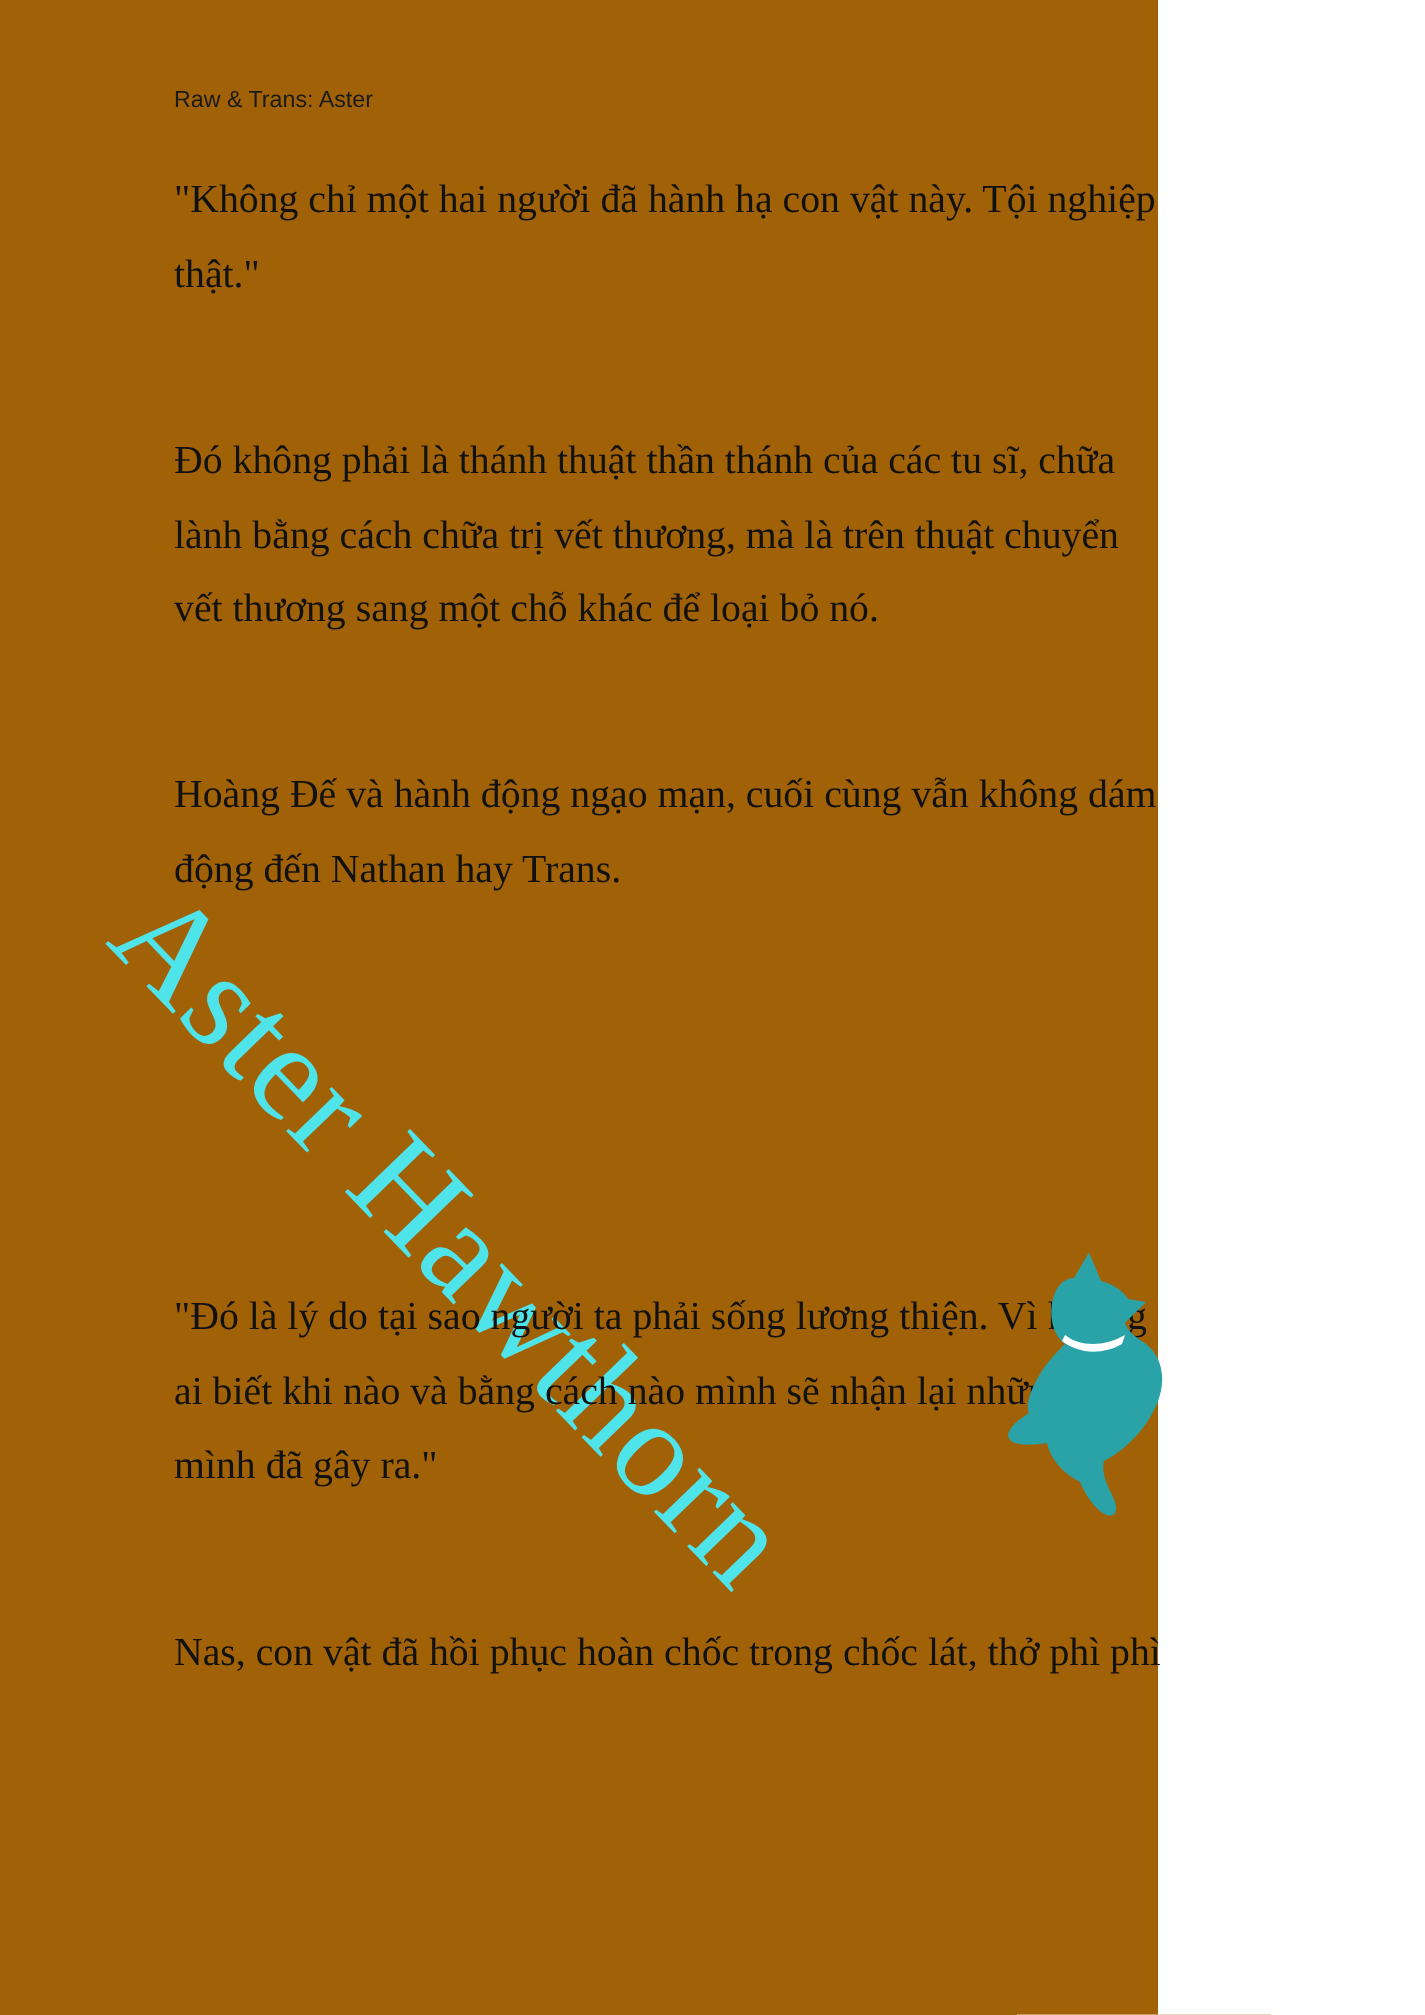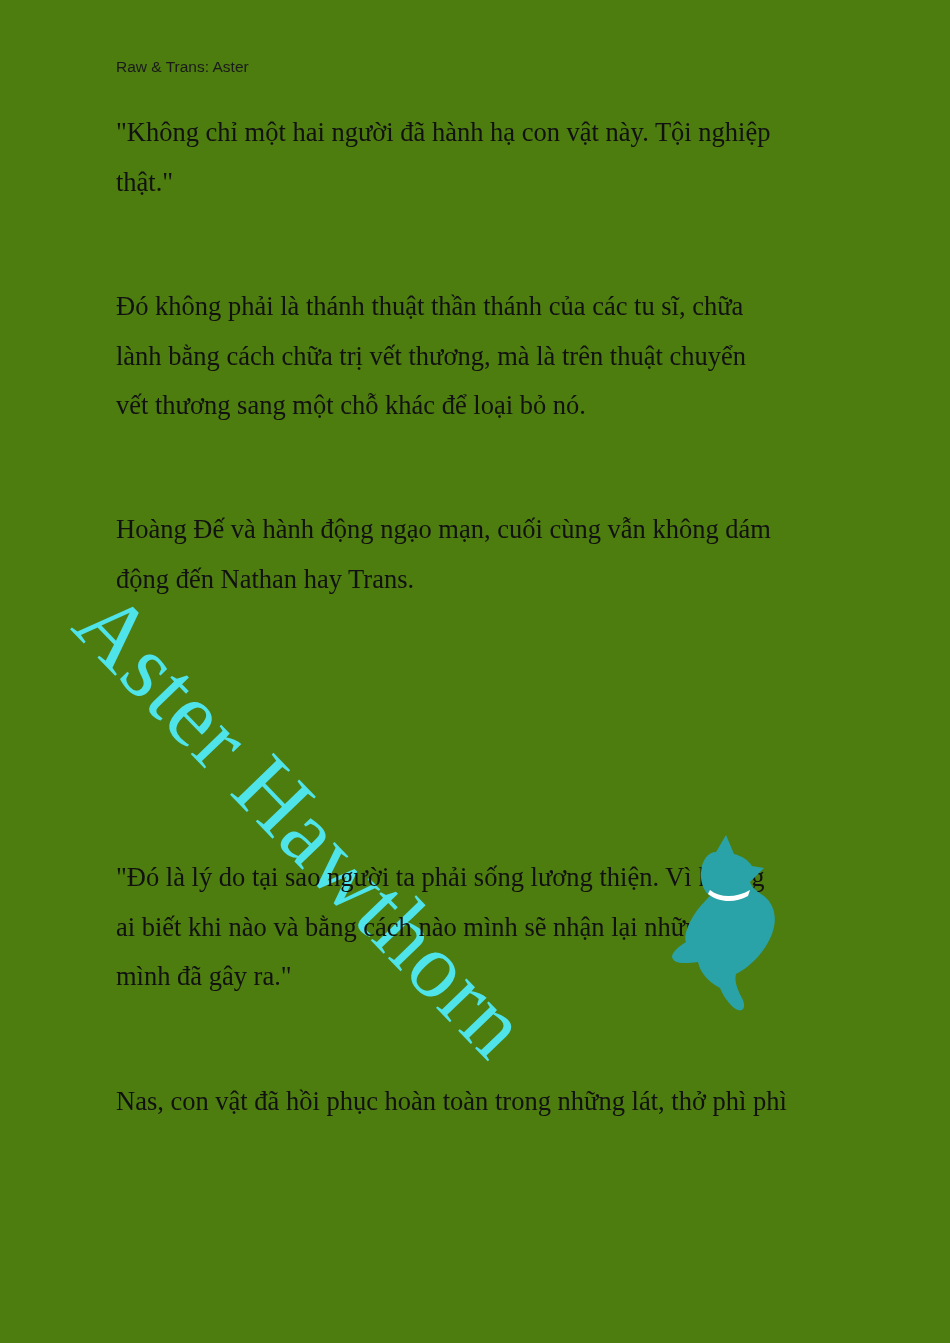--- a/index.html
+++ b/index.html
@@ -1,17 +1,17 @@
 <!DOCTYPE html>
 <html><head>
 <meta charset="utf-8">
 <style>
   html, body { margin: 0; padding: 0; background: #ffffff; }
   body { width: 950px; height: 1343px; position: relative; overflow: hidden; }
-  .page { position: absolute; left: 0; top: 0; width: 950px; height: 1343px; background: #4d7c0f; }
+  .page { position: absolute; left: 0; top: 0; width: 772px; height: 1343px; background: #a16207; }
   .header {
     position: absolute; left: 116px; top: 58px;
     font-family: "Liberation Sans", sans-serif; font-size: 15.5px; color: #1a1a1a;
   }
   .para {
     position: absolute; left: 116px; width: 740px;
     font-family: "Liberation Serif", serif; font-size: 26.5px; line-height: 49.5px;
     color: #111111; margin: 0; z-index: 2;
   }
   .line { display: block; white-space: nowrap; }
@@ -49,21 +49,21 @@
   </p>
 
 
   <p class="para" style="top:853px;">
     <span class="line">"Đó là lý do tại sao người ta phải sống lương thiện. Vì không</span>
     <span class="line">ai biết khi nào và bằng cách nào mình sẽ nhận lại những gì</span>
     <span class="line">mình đã gây ra."</span>
   </p>
 
   <p class="para" style="top:1077px;">
-    <span class="line">Nas, con vật đã hồi phục hoàn toàn trong những lát, thở phì phì</span>
+    <span class="line">Nas, con vật đã hồi phục hoàn chốc trong chốc lát, thở phì phì</span>
   </p>
 
   <svg class="cat" viewBox="0 0 120 185" xmlns="http://www.w3.org/2000/svg">
     <path fill="#2aa3a8" d="
       M 58 5 L 48 22 C 40 22 34 30 33 42 C 32 52 36 62 42 66
       C 36 72 28 80 22 92 C 18 100 16 108 18 112
       C 12 116 6 120 4 126 C 4 134 16 134 30 132
       C 32 142 40 152 52 158 C 56 168 64 178 70 180
       C 76 182 78 176 74 168 C 70 160 66 152 68 144
       C 84 136 98 120 104 104 C 110 88 106 74 96 66

